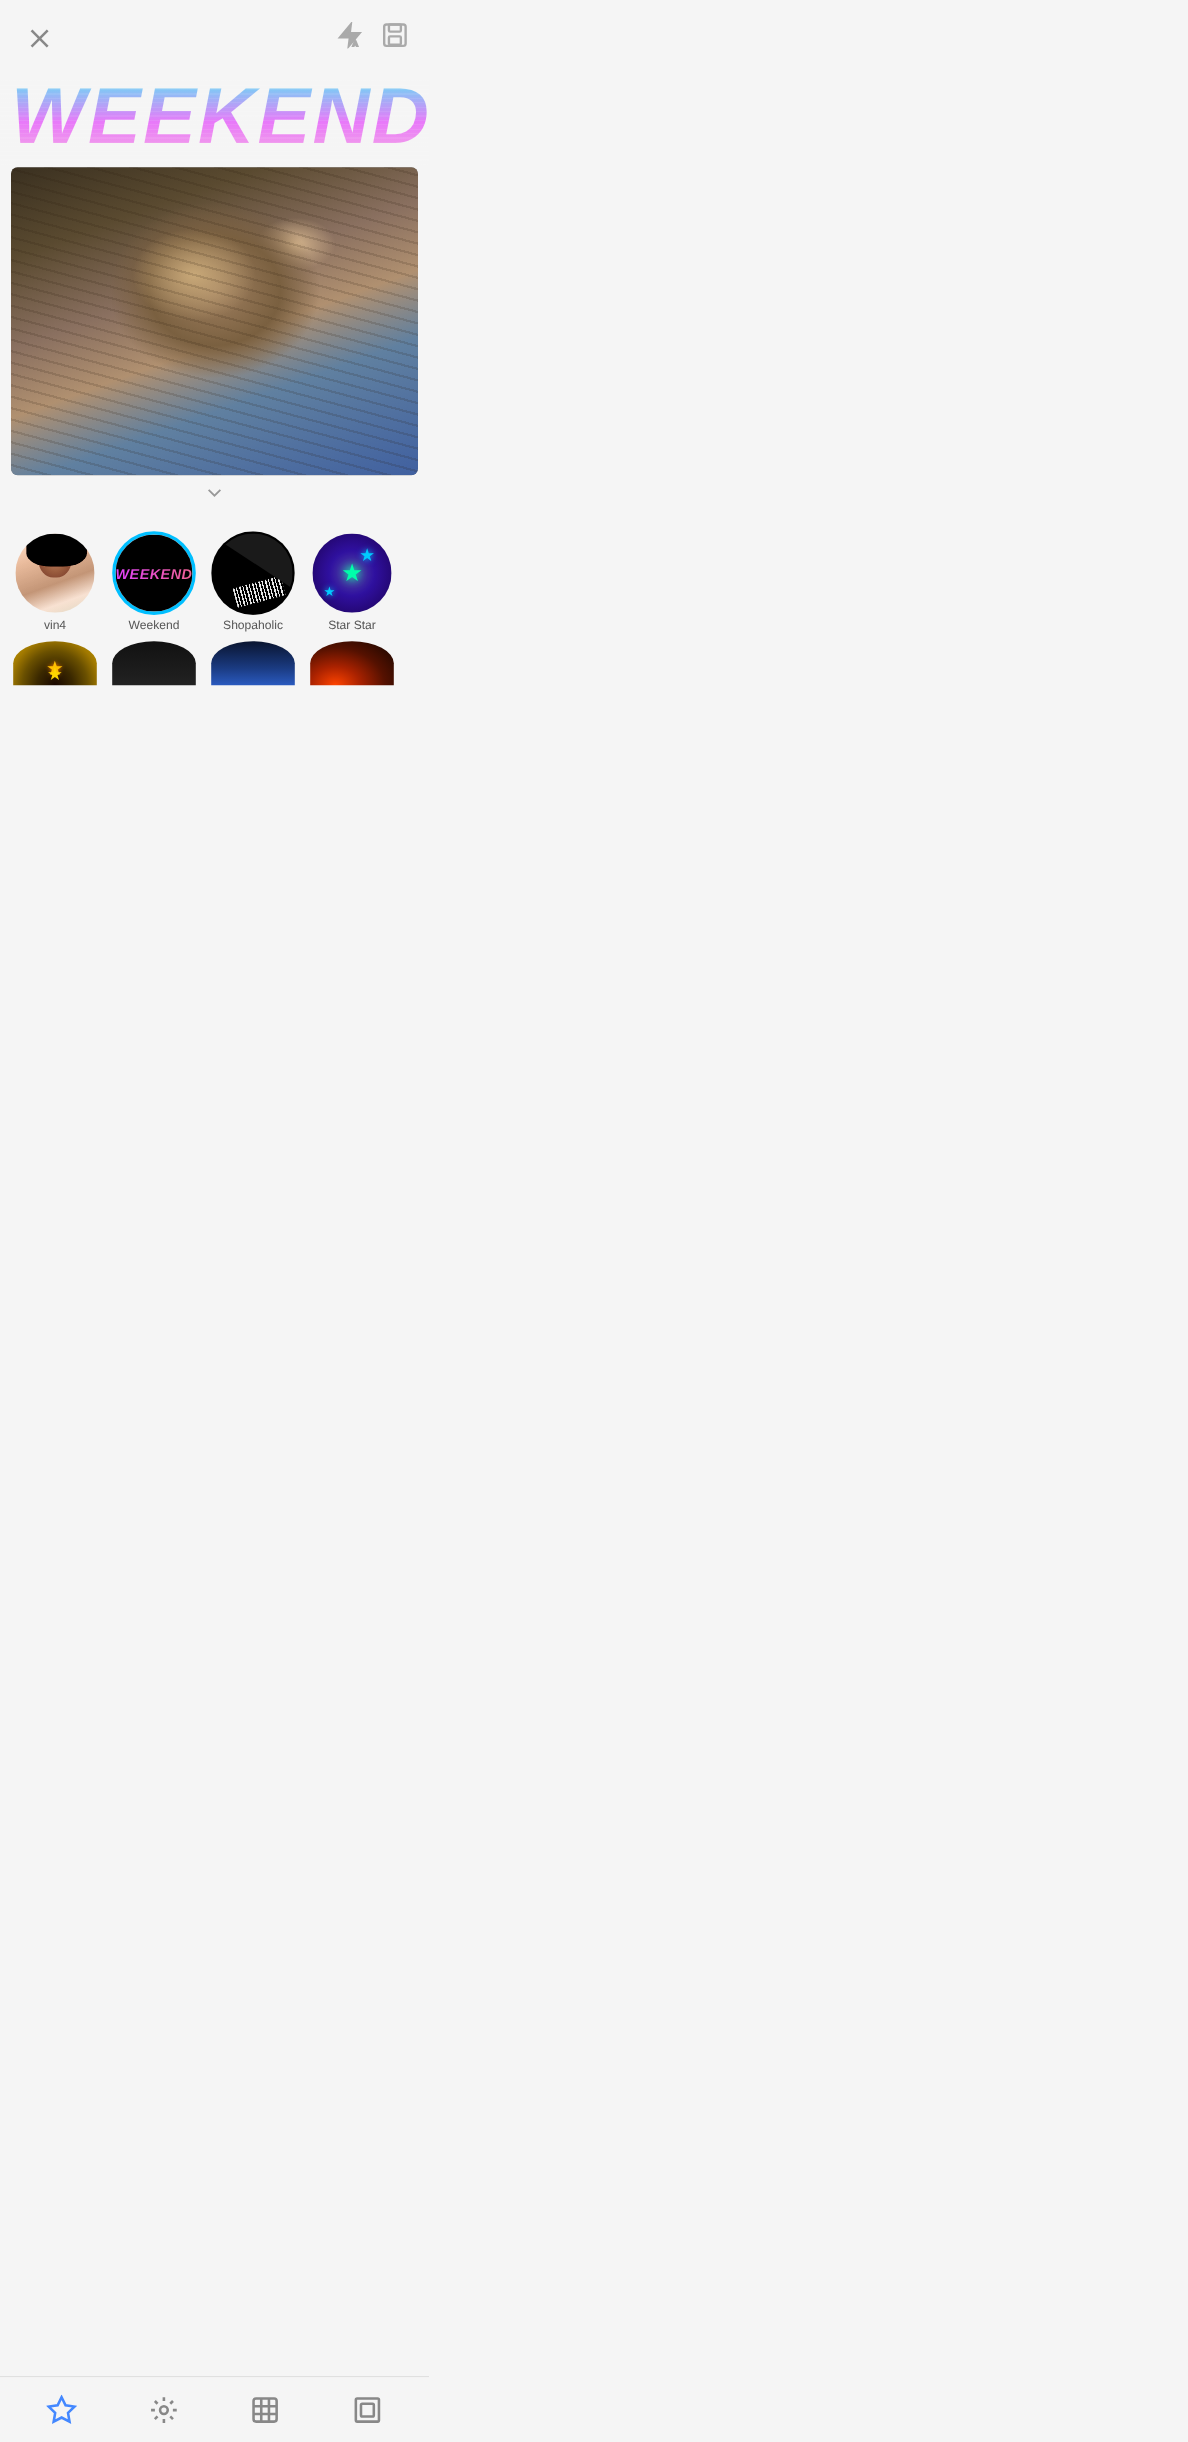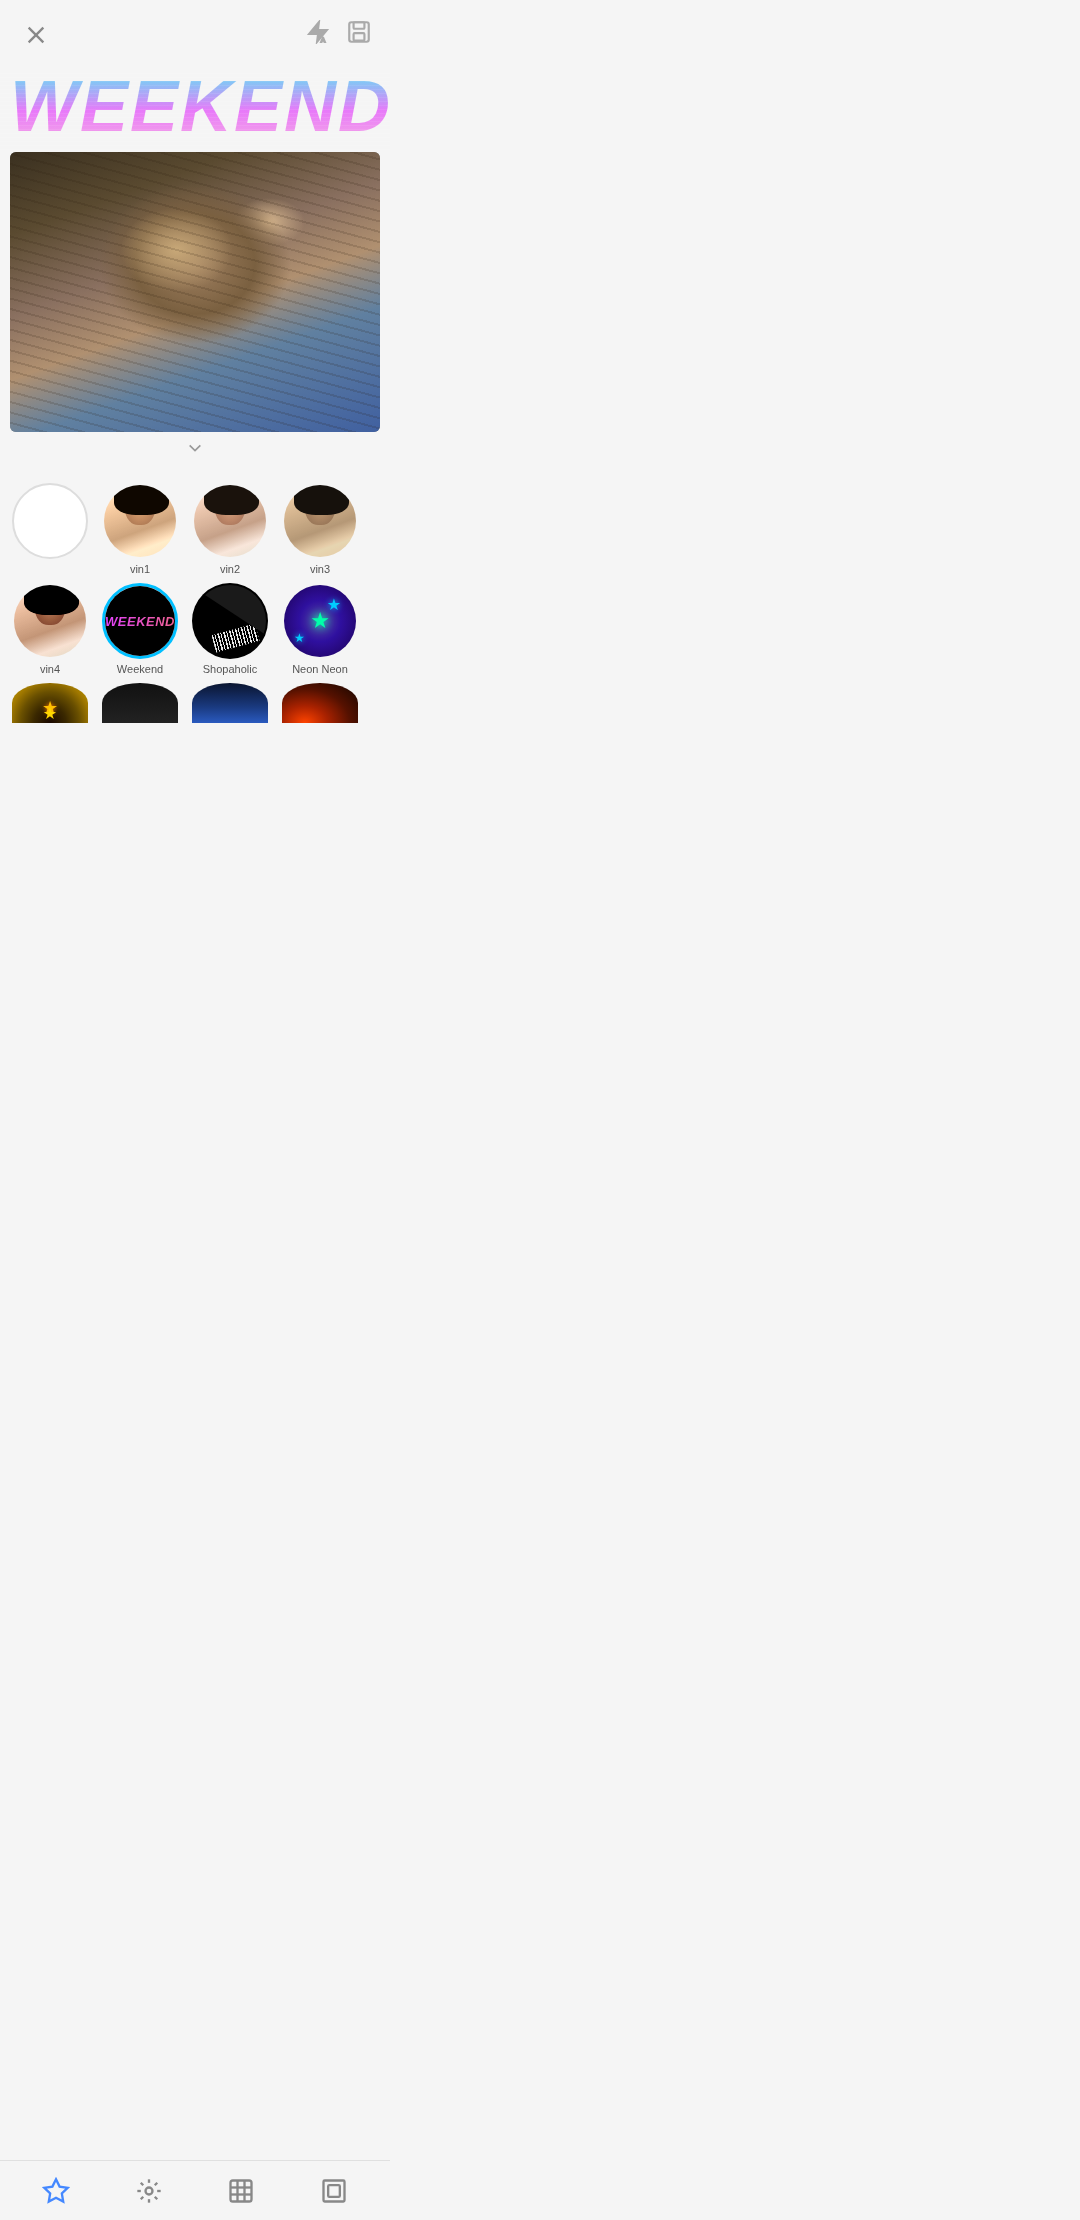--- a/index.html
+++ b/index.html
@@ -391,48 +391,20 @@
   </div>
 
   <div class="chevron-down">
     <svg viewBox="0 0 24 24" width="22" height="16" stroke="#999" stroke-width="2.5" fill="none">
       <polyline points="4,8 12,16 20,8"></polyline>
     </svg>
   </div>
 
   <div class="filter-section pb-60">
 
-    <div class="filter-row">
-
-      <div class="filter-item">
-        <div class="filter-thumb empty"></div>
-      </div>
-
-      <div class="filter-item">
-        <div class="filter-thumb">
-          <div class="woman-thumb" style="filter: sepia(0.4) contrast(1.1);"></div>
-        </div>
-        <span class="filter-label">vin1</span>
-      </div>
-
-      <div class="filter-item">
-        <div class="filter-thumb">
-          <div class="woman-thumb" style="filter: saturate(0.7) brightness(1.1);"></div>
-        </div>
-        <span class="filter-label">vin2</span>
-      </div>
-
-      <div class="filter-item">
-        <div class="filter-thumb">
-          <div class="woman-thumb" style="filter: sepia(0.6) brightness(0.9);"></div>
-        </div>
-        <span class="filter-label">vin3</span>
-      </div>
-
-    </div>
 
     <div class="filter-row">
 
       <div class="filter-item">
         <div class="filter-thumb">
           <div class="woman-thumb woman-thumb-vin4" style="filter: contrast(1.2) saturate(0.8);"></div>
         </div>
         <span class="filter-label">vin4</span>
       </div>
 
@@ -457,21 +429,21 @@
       </div>
 
       <div class="filter-item">
         <div class="filter-thumb" style="position:relative;overflow:hidden;">
           <div class="neon-star-thumb" style="width:100%;height:100%;">
             <span class="neon-star-decoration">★</span>
             <span class="neon-star-small">★</span>
             <span style="position:absolute;bottom:12px;left:10px;color:#00ccff;font-size:12px;text-shadow:0 0 6px #00ccff;">★</span>
           </div>
         </div>
-        <span class="filter-label">Neon Neon</span>
+        <span class="filter-label">Star Star</span>
       </div>
 
     </div>
 
     <div class="filter-row-bottom">
 
       <div class="filter-item-partial">
         <div class="partial-thumb partial-gold" style="background:radial-gradient(ellipse at bottom,#1a0800 0%,#3a2800 30%,#6a5000 55%,#a07800 75%,#c8a000 100%);">
           <div style="position:absolute;bottom:4px;left:50%;transform:translateX(-50%);color:#ffc000;font-size:18px;text-shadow:0 0 4px #ff8000;">★</div>
         </div>

